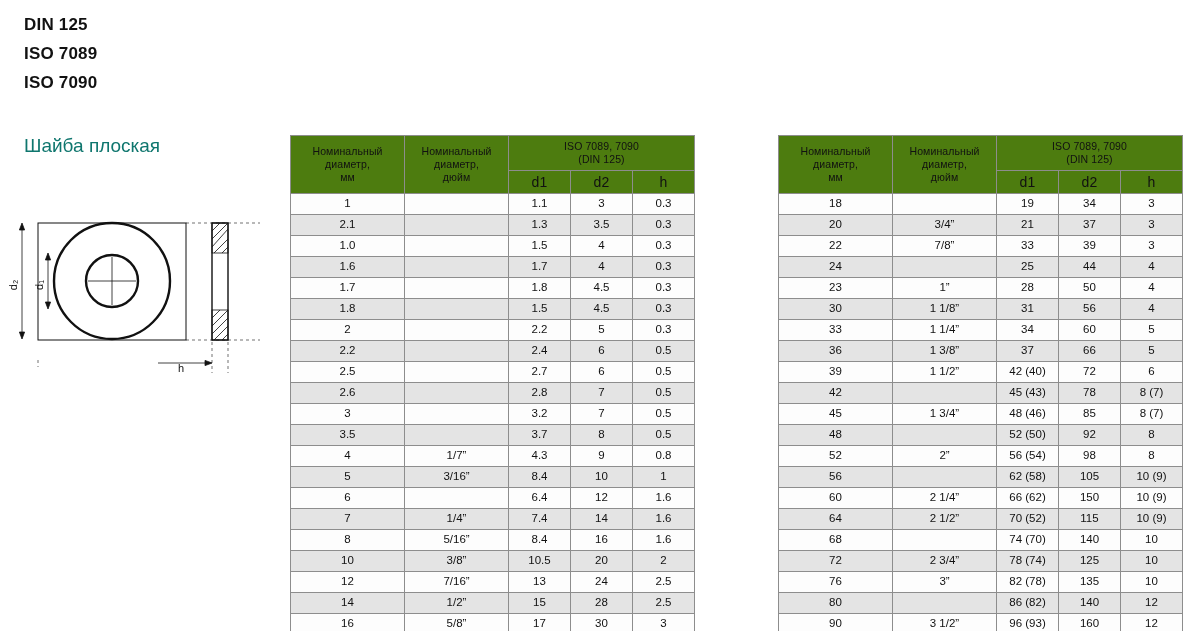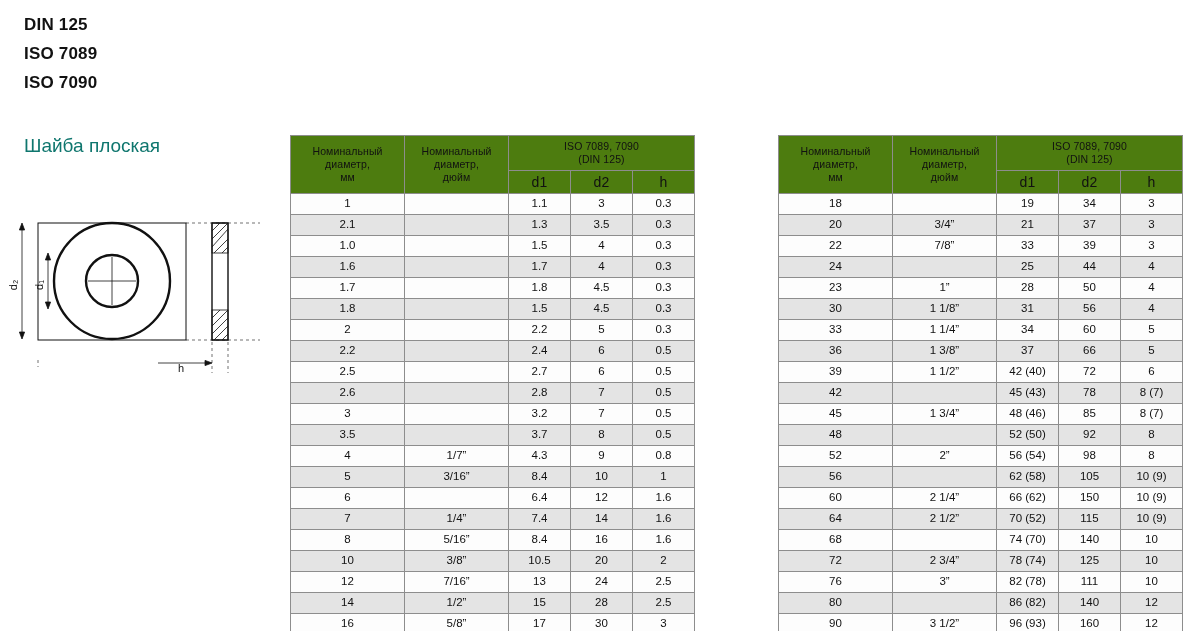--- a/index.html
+++ b/index.html
@@ -532,21 +532,21 @@
             <td>72</td>
             <td>2 3/4”</td>
             <td>78 (74)</td>
             <td>125</td>
             <td>10</td>
           </tr>
           <tr>
             <td>76</td>
             <td>3”</td>
             <td>82 (78)</td>
-            <td>111</td>
+            <td>135</td>
             <td>10</td>
           </tr>
           <tr class="alt">
             <td>80</td>
             <td></td>
             <td>86 (82)</td>
             <td>140</td>
             <td>12</td>
           </tr>
           <tr>

